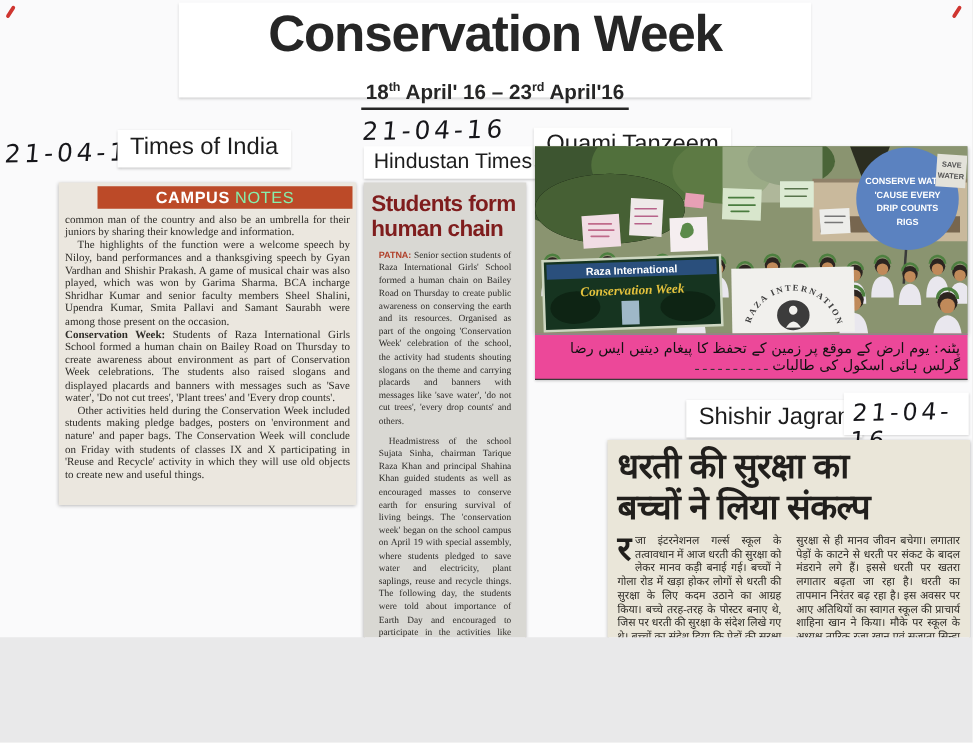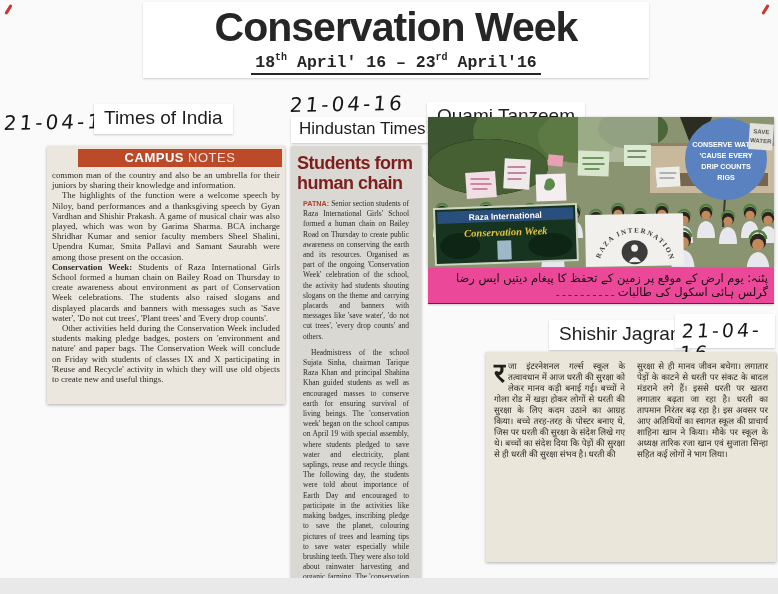--- a/index.html
+++ b/index.html
@@ -1,44 +1,44 @@
 <!DOCTYPE html>
 <html><head>
 <meta charset="utf-8">
 <style>
   html,body{margin:0;padding:0;overflow:hidden;background:#e9e9ea;}
-  .page{position:relative;width:778px;height:578px;background:#fafafb;overflow:hidden;
+  .page{position:relative;width:778px;height:510px;background:#fafafb;overflow:hidden;
         font-family:"Liberation Sans",sans-serif;}
   .strip{position:absolute;background:#ffffff;box-shadow:0 1px 2px rgba(0,0,0,.18);}
   .corner-mark{position:absolute;width:3px;height:11px;border-radius:2px;transform:rotate(32deg);}
 
   
   .title-strip{left:143px;top:2px;width:506px;height:76px;text-align:center;}
   .main-title{margin:0;padding-top:2px;font-size:41px;font-weight:bold;color:#262626;letter-spacing:-1px;}
-  .subtitle{display:inline-block;margin-top:1px;font-size:16.5px;font-weight:bold;color:#262626;
-            border-bottom:2px solid #262626;padding:0 4px 1px 4px;font-family:Liberation Mono, monospace;}
+  .subtitle{display:inline-block;margin-top:14px;font-size:16.5px;font-weight:bold;color:#262626;
+            border-bottom:2px solid #262626;padding:0 4px 1px 4px;}
   .subtitle sup{font-size:10px;}
 
   
   .hw{position:absolute;font-family:"DejaVu Sans",sans-serif;color:#16161a;font-size:20px;
       letter-spacing:3px;transform:skewX(-6deg) rotate(-1deg);}
 
   
   .src-label{position:absolute;background:#fff;box-shadow:0 1px 2px rgba(0,0,0,.2);
              padding:3px 10px 5px 10px;font-size:19px;color:#1d1d1d;}
 
   
   .clip{position:absolute;box-shadow:0 1px 3px rgba(0,0,0,.3);overflow:hidden;}
   .serif{font-family:"Liberation Serif",serif;}
 
   
   .toi-clip{left:47px;top:146px;width:238px;height:258px;background:#ebe7df;padding:3px 5px;box-sizing:border-box;}
   .campus-banner{margin-left:26px;width:204px;height:18px;background:#bc4a28;color:#fff;
                  text-align:center;font-size:13px;font-weight:bold;line-height:18px;letter-spacing:.5px;}
-  .campus-banner .w2{color:#e5e5e5;font-weight:normal;}
+  .campus-banner .w2{color:#86efac;font-weight:normal;}
   .toi-body{margin-top:3px;font-size:8.8px;line-height:10.2px;color:#2e2c28;text-align:justify;}
   .toi-body p{margin:0;}
   .toi-body p.ind{text-indent:10px;}
   .lead-bold{font-weight:bold;}
 
   
   .ht-clip{left:291px;top:146px;width:130px;height:448px;background:#d9d8d3;padding:7px 6px;box-sizing:border-box;}
   .ht-headline{font-size:18px;line-height:20px;font-weight:bold;color:#7f1d1d;letter-spacing:-.5px;}
   .ht-body{margin-top:6px;font-size:7.5px;line-height:10.2px;color:#2c2a27;text-align:justify;}
   .ht-body p{margin:6px;}
@@ -218,20 +218,24 @@
   <div class="caption">
     <span>پٹنہ: یوم ارض کے موقع پر زمین کے تحفظ کا پیغام دیتیں ایس رضا گرلس ہائی اسکول کی طالبات</span>
     <span class="dashes">ـ ـ ـ ـ ـ ـ ـ ـ ـ ـ</span>
   </div>
 
   <div class="src-label" style="left:549px;top:320px;">Shishir Jagran</div>
   <div class="strip" style="left:675px;top:314px;width:100px;height:34px;"></div>
   <div class="hw" style="left:681px;top:319px;font-size:19px;">21-04-16</div>
 
   <div class="clip dj-clip">
+    <div class="dj-headline">
+      <div>धरती की सुरक्षा का</div>
+      <div>बच्चों ने लिया संकल्प</div>
+    </div>
     <div class="dj-cols">
       <div class="dj-col">
         <span class="dropcap">र</span><span>जा इंटरनेशनल गर्ल्स स्कूल के तत्वावधान में आज धरती की सुरक्षा को लेकर मानव कड़ी बनाई गई। बच्चों ने गोला रोड में खड़ा होकर लोगों से धरती की सुरक्षा के लिए कदम उठाने का आग्रह किया। बच्चे तरह-तरह के पोस्टर बनाए थे, जिस पर धरती की सुरक्षा के संदेश लिखे गए थे। बच्चों का संदेश दिया कि पेड़ों की सुरक्षा से ही धरती की सुरक्षा संभव है। धरती की</span>
       </div>
       <div class="dj-col">सुरक्षा से ही मानव जीवन बचेगा। लगातार पेड़ों के काटने से धरती पर संकट के बादल मंडराने लगे हैं। इससे धरती पर खतरा लगातार बढ़ता जा रहा है। धरती का तापमान निरंतर बढ़ रहा है। इस अवसर पर आए अतिथियों का स्वागत स्कूल की प्राचार्य शाहिना खान ने किया। मौके पर स्कूल के अध्यक्ष तारिक रजा खान एवं सुजाता सिन्हा सहित कई लोगों ने भाग लिया।</div>
     </div>
   </div>
 
 </div>
 

